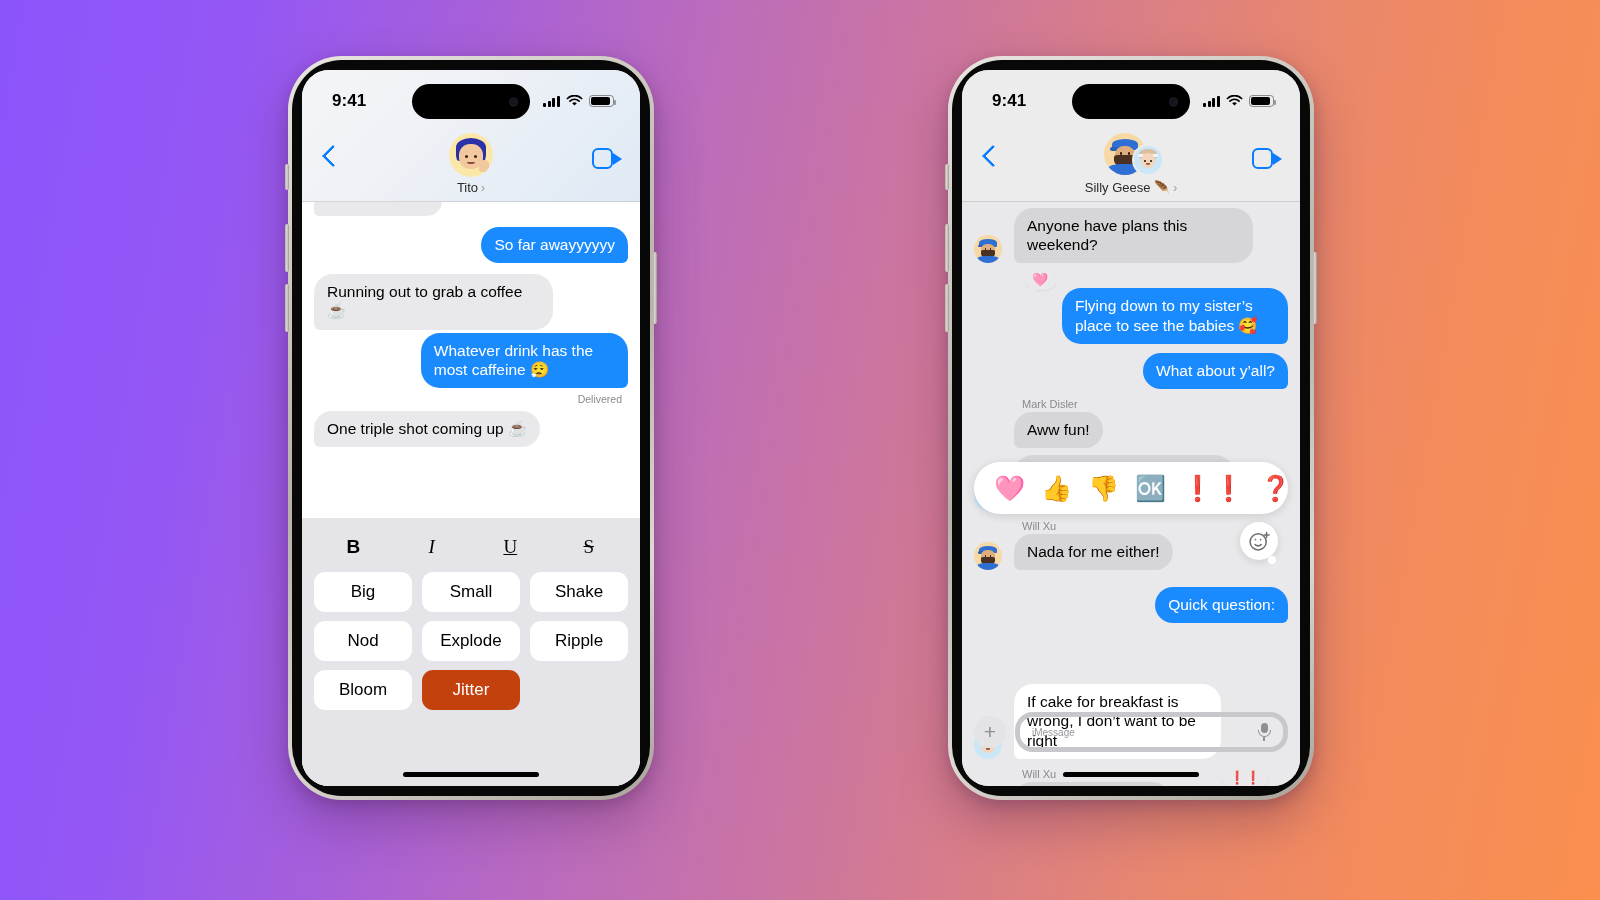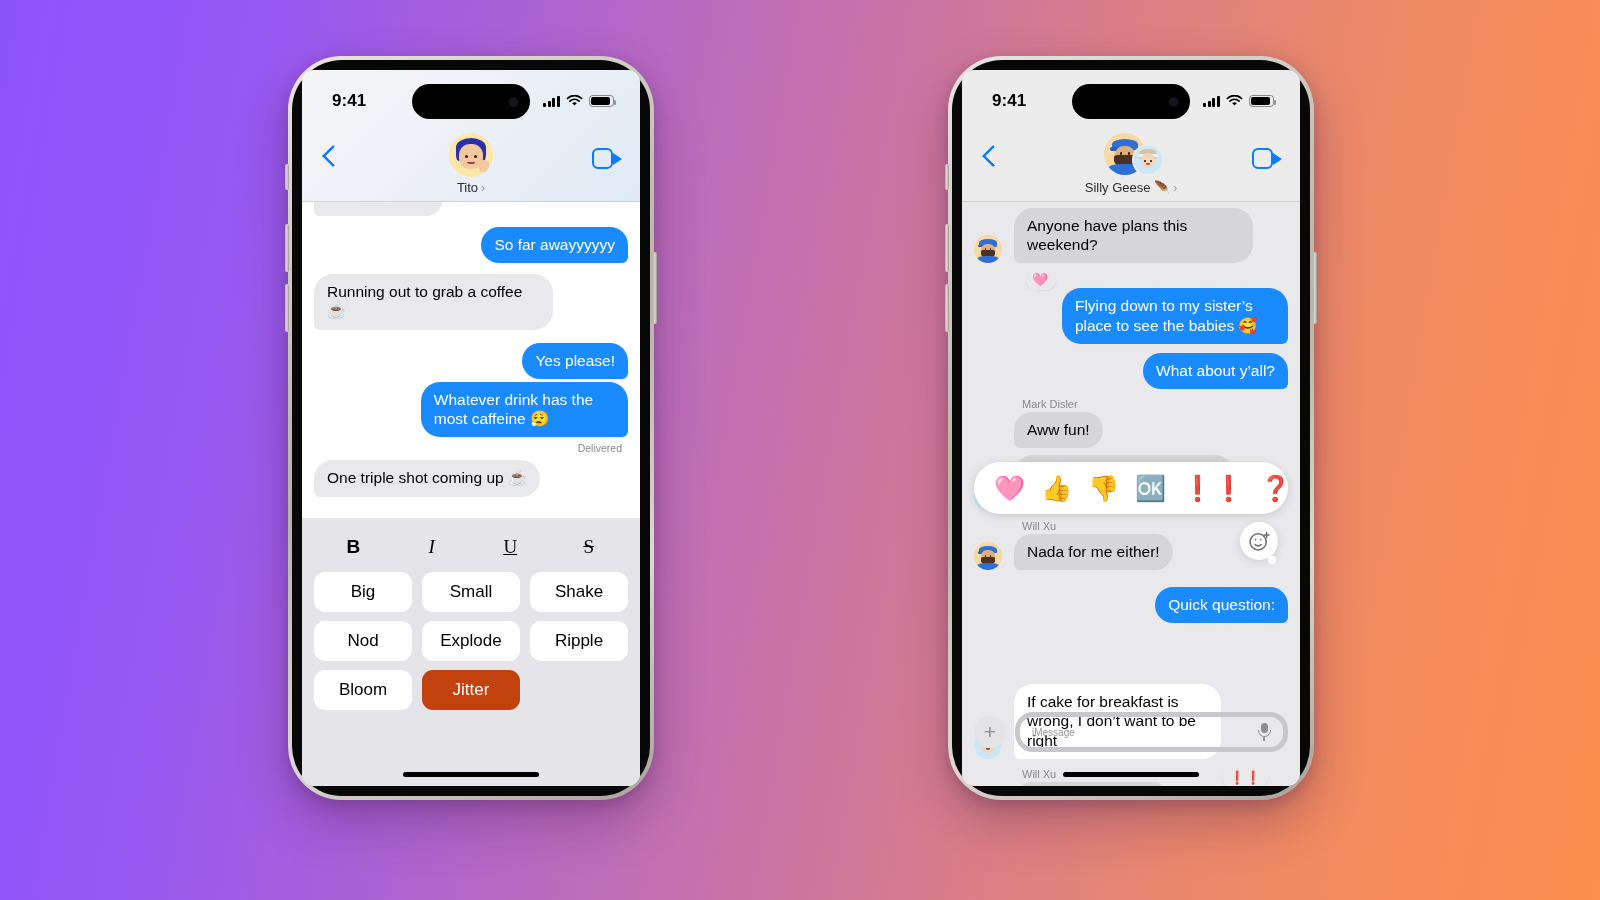--- a/index.html
+++ b/index.html
@@ -23,21 +23,21 @@
   }
   .phone-bezel {
     width: 100%; height: 100%;
     border-radius: 50px;
     background: #080808;
     padding: 10px;
   }
   .screen {
     position: relative;
     width: 100%; height: 100%;
-    border-radius: 13px;
+    border-radius: 27px;
     overflow: hidden;
     background: #fff;
   }
   
   .btn-side { position:absolute; border-radius:2px;
     background: linear-gradient(90deg,#b4aea5,#dedad4 45%,#9d978e);}
   .btn-left { left:-3px; width:4px; }
   .btn-right{ right:-3px; width:4px; }
 
   
@@ -310,23 +310,20 @@
             </div>
 
             <div class="row out" style="margin-top:8px;">
               <div class="bubble out">So far awayyyyyy</div>
             </div>
 
             <div class="row in" style="margin-top:8px;">
               <div class="bubble in">Running out to grab a coffee ☕</div>
             </div>
 
-            <div class="row out" style="margin-top:10px;">
-              <div class="bubble out">Yes please!</div>
-            </div>
             <div class="row out">
               <div class="bubble out" style="max-width:66%;">Whatever drink has the most caffeine 😮‍💨</div>
             </div>
             <div class="delivered">Delivered</div>
 
             <div class="row in" style="margin-top:2px;">
               <div class="bubble in">One triple shot coming up ☕</div>
             </div>
           </div>
         </div>

